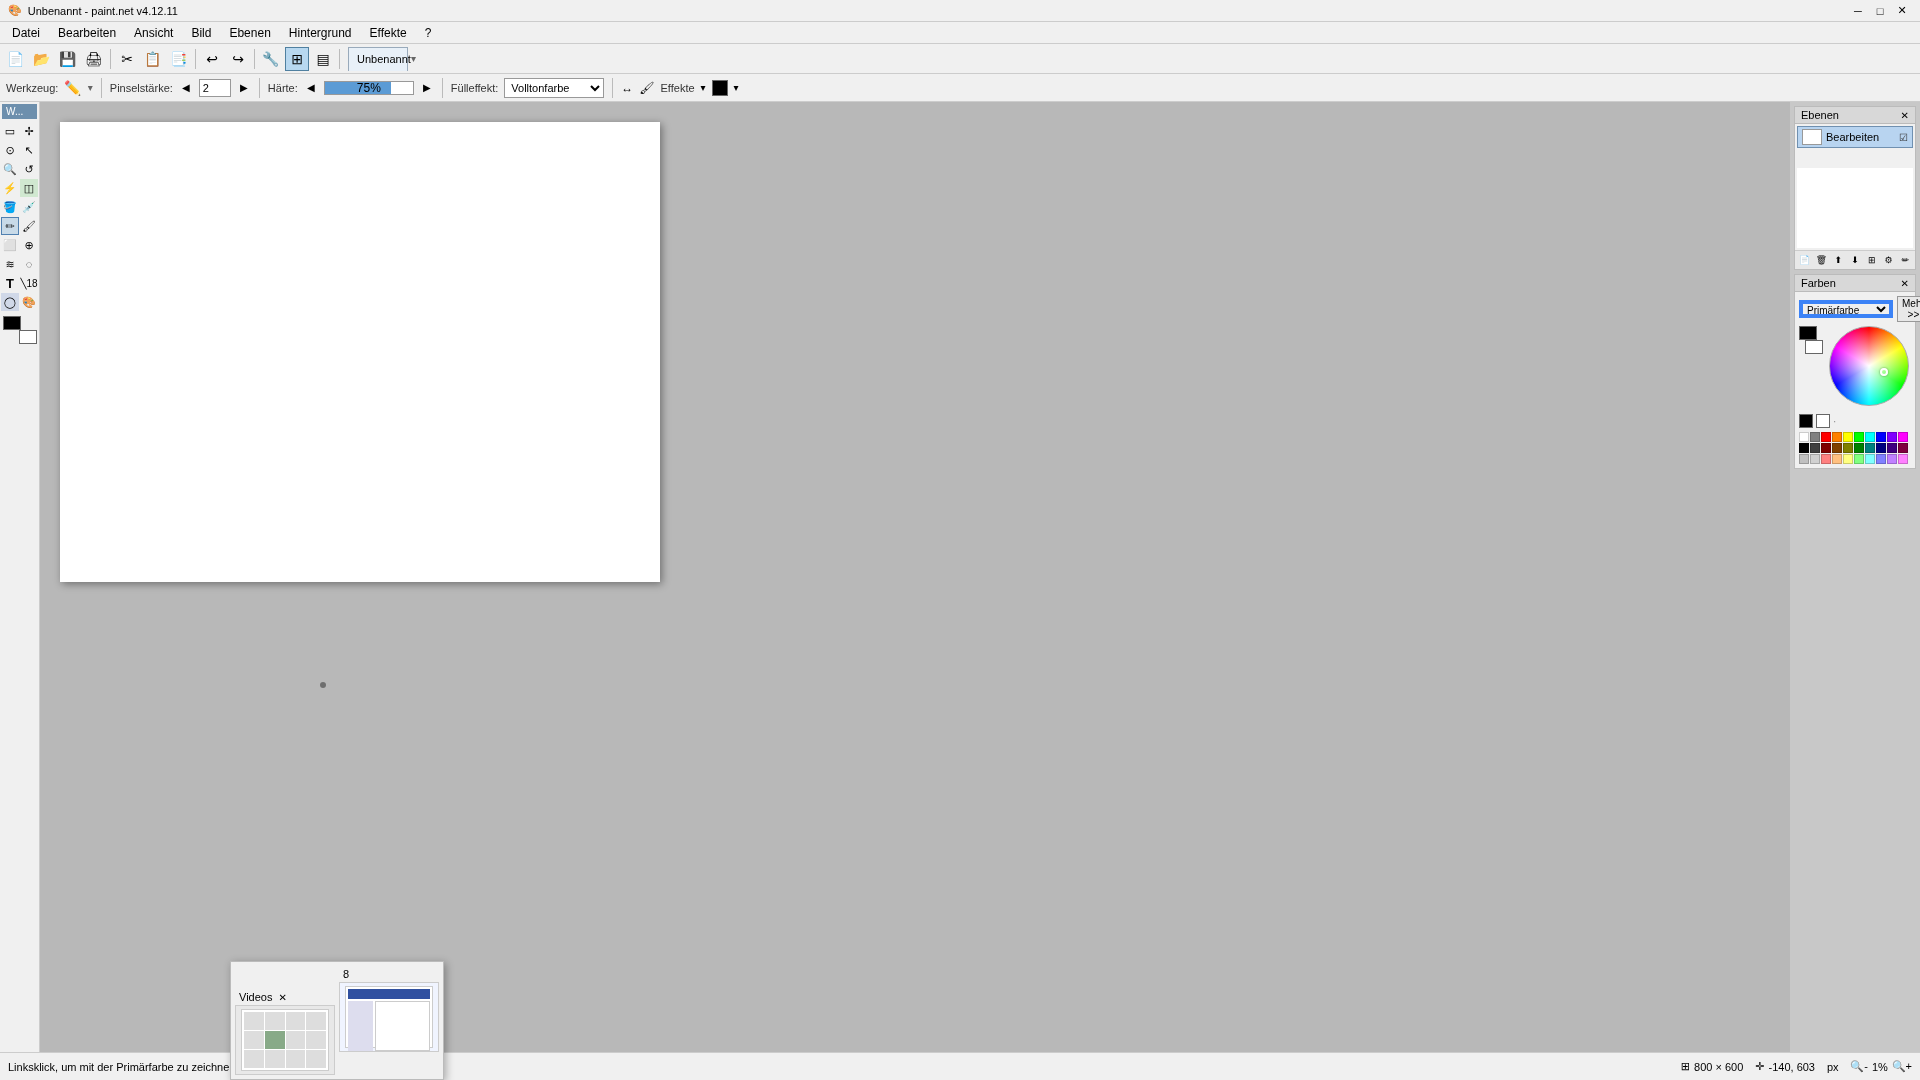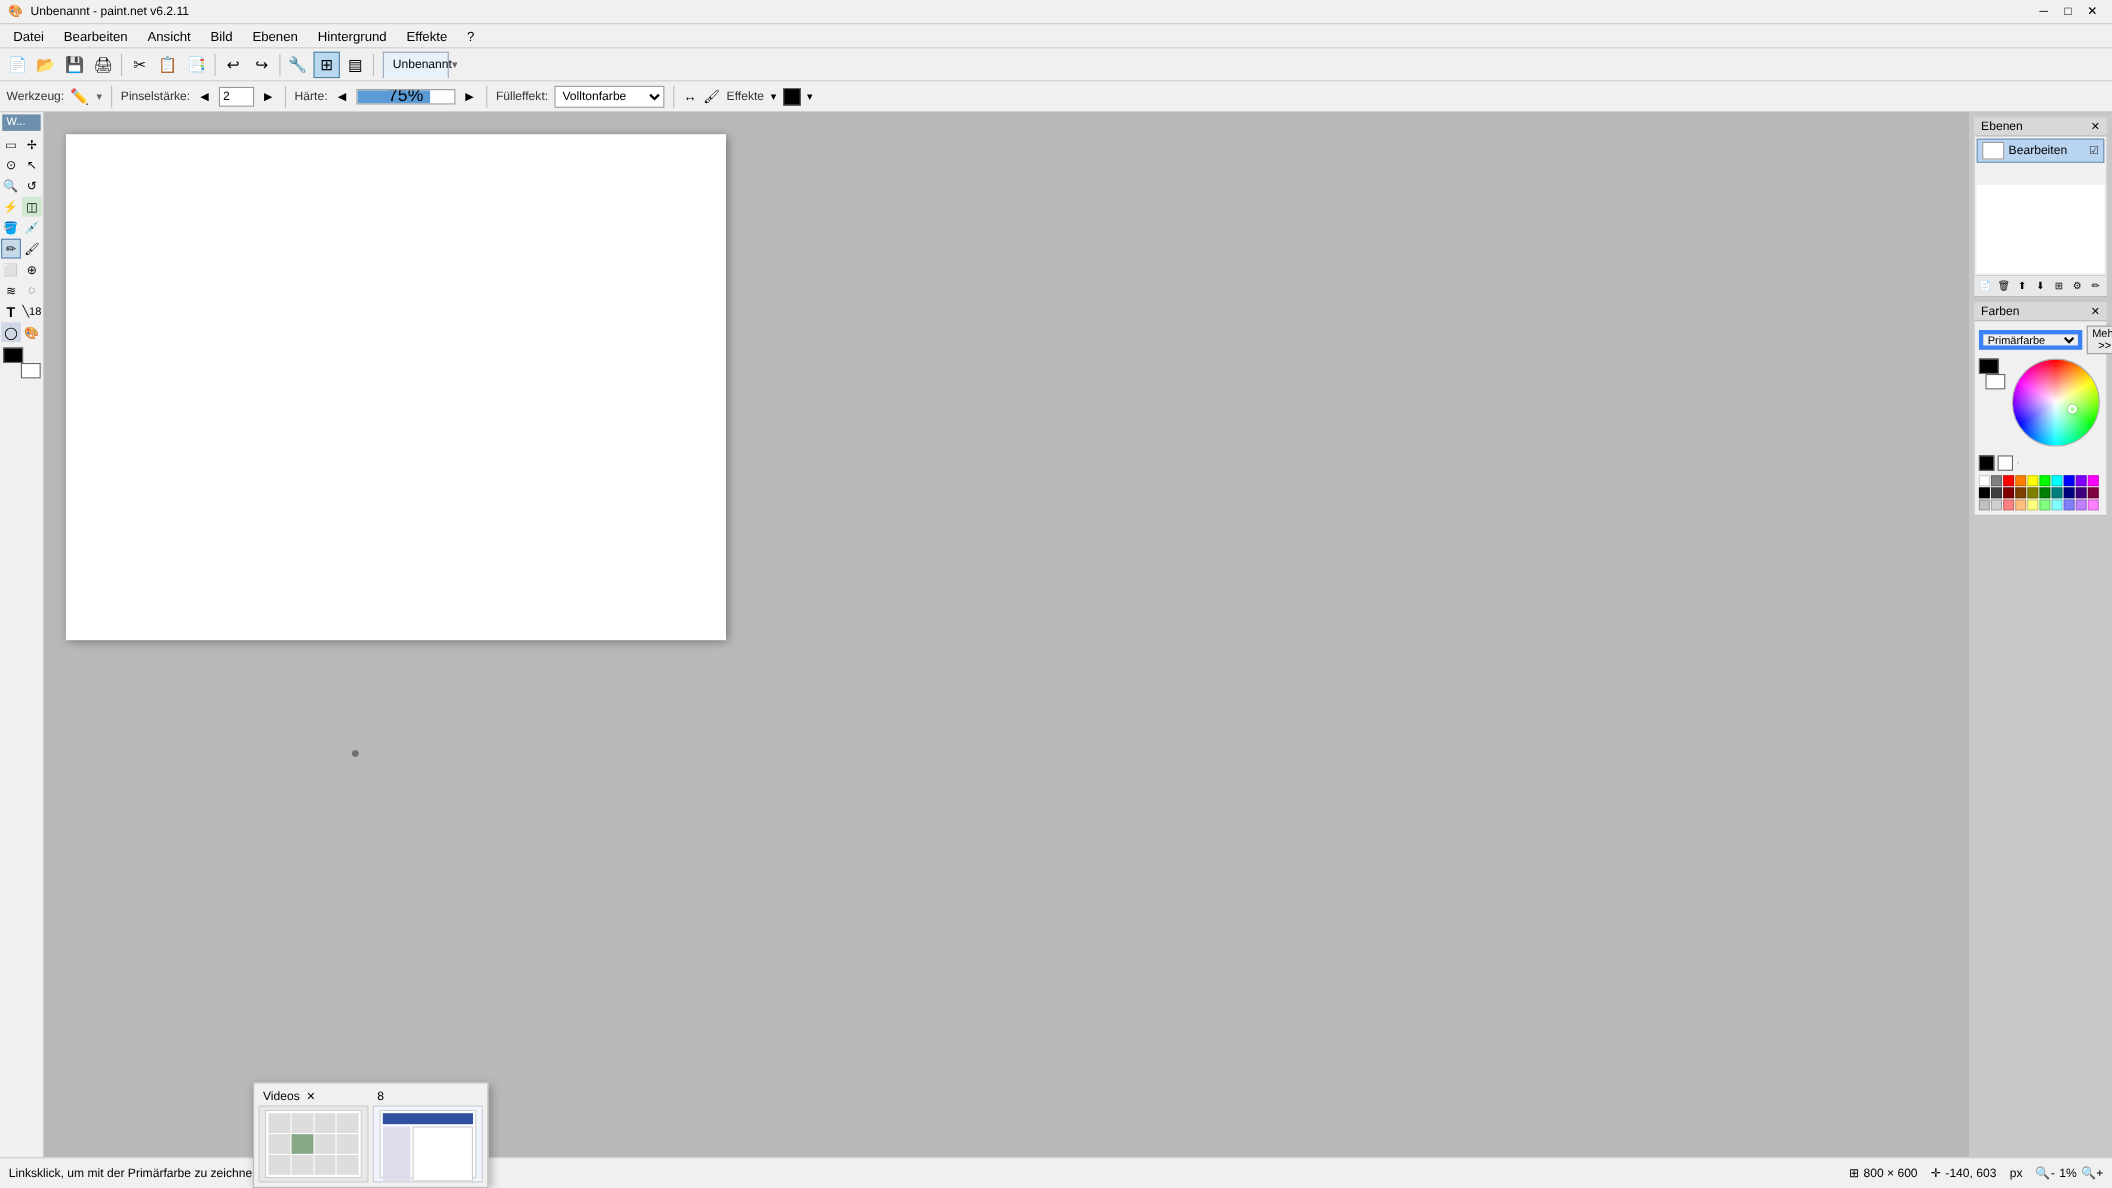--- a/index.html
+++ b/index.html
@@ -91,21 +91,21 @@
       width: 90px; height: 14px; background: white;
       border: 1px solid #999; position: relative; overflow: hidden;
     }
     #hardness-fill {
       position: absolute; top: 0; left: 0; height: 100%;
       background: #5b9bd5;
     }
     #hardness-text {
       position: absolute; top: 0; left: 0; width: 100%; height: 100%;
       display: flex; align-items: center; justify-content: center;
-      font-size: 16px; color: #000;
+      font-size: 12px; color: #000;
     }
 
     
     #main-area {
       display: flex;
       height: calc(1080px - 22px - 22px - 30px - 28px - 28px);
       background: #b0b0b0;
     }
 
     
@@ -355,21 +355,21 @@
       top: 682px; left: 320px;
       pointer-events: none;
     }
   </style>
 </head>
 <body>
 
 <div id="title-bar">
   <div id="title-bar-left">
     <span>🎨</span>
-    <span>Unbenannt - paint.net v6.2.11</span>
+    <span>Unbenannt - paint.net v4.12.11</span>
   </div>
   <div id="title-bar-controls">
     <button class="title-btn">─</button>
     <button class="title-btn">□</button>
     <button class="title-btn close">✕</button>
   </div>
 </div>
 
 <div id="menu-bar">
   <span class="menu-item">Datei</span>
@@ -618,21 +618,21 @@
     <div class="status-item">
       <span style="cursor:pointer;">🔍-</span>
       <span>1%</span>
       <span style="cursor:pointer;">🔍+</span>
     </div>
   </div>
 </div>
 
 <div id="taskbar-popup">
   <div style="display:flex;flex-direction:column;align-items:center;">
-    <div style="display:flex;align-items:center;width:100%;font-size:11px;padding:2px 4px;">
+    <div style="display:flex;align-items:center;width:100%;font-size:11px;padding:2px 4px;margin-top:23px;">
       <span>Videos</span>
       <span style="cursor:pointer;font-size:10px;margin-left:6px;">✕</span>
     </div>
     <div class="thumb-img" style="background:#e8e8e8;display:flex;align-items:center;justify-content:center;">
       <div style="width:90%;height:90%;background:white;border:1px solid #ccc;display:grid;grid-template-columns:repeat(4,1fr);gap:1px;padding:2px;">
         <div style="background:#ddd;"></div>
           <div style="background:#ddd;"></div>
           <div style="background:#ddd;"></div>
           <div style="background:#ddd;"></div>
         <div style="background:#ddd;"></div>

